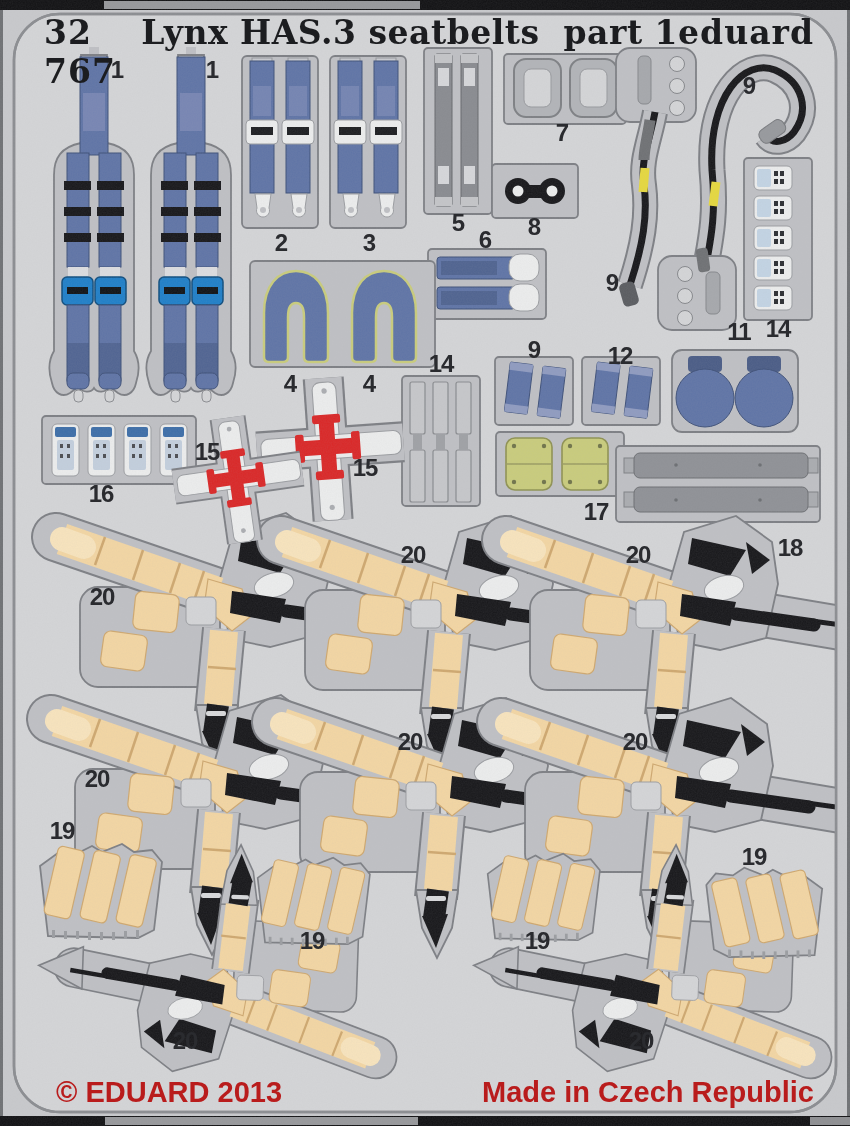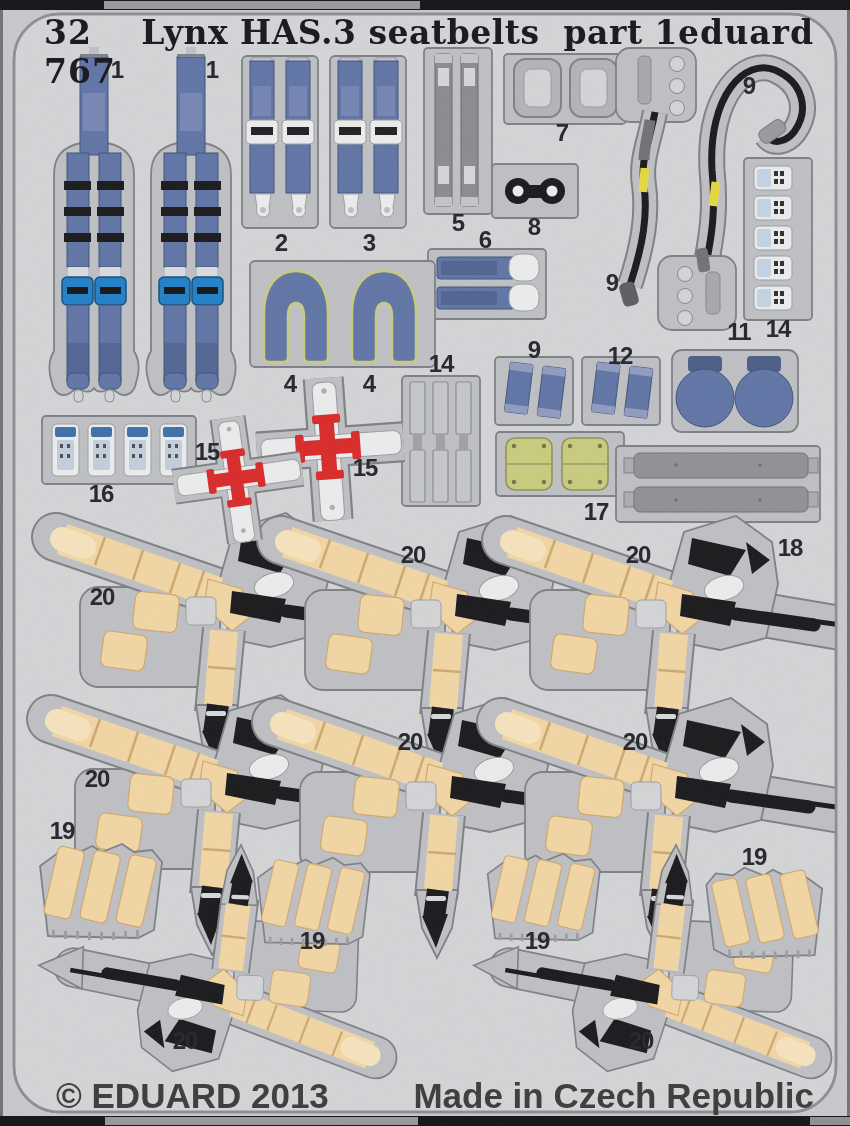--- a/index.html
+++ b/index.html
@@ -16,21 +16,21 @@
     font-family:"DejaVu Serif","Liberation Serif",serif;
     font-weight:700;font-size:33px;color:#1c1d20;
   }
   .header .cat{margin-right:22px;letter-spacing:1px;}
   .header .ttl{white-space:pre;letter-spacing:0.5px;text-align:right;}
   .header .brand{margin-left:auto;letter-spacing:1px;}
   .footer{
     position:absolute;left:56px;right:36px;top:1076px;
     display:flex;justify-content:space-between;
     font-family:"Liberation Sans",sans-serif;
-    font-weight:600;font-size:35px;color:#404040;
+    font-weight:600;font-size:29px;color:#b91c1c;
   }
   .plabel{
     position:absolute;transform:translate(-50%,-50%);
     font:700 24px "Liberation Sans",sans-serif;
     color:var(--label-color,#2a2b2f);letter-spacing:-1px;
   }
   
   .plate{fill:var(--plate,#bfc0c4);stroke:var(--plate-edge,#7d7f84);stroke-width:1.8;}
   .blue{fill:var(--belt-blue,#5f74a6);stroke:var(--belt-blue-dark,#3f5179);stroke-width:1;}
   .tan{fill:var(--belt-tan,#f3d6a3);stroke:var(--belt-tan-dark,#cfa86f);stroke-width:1.2;}

